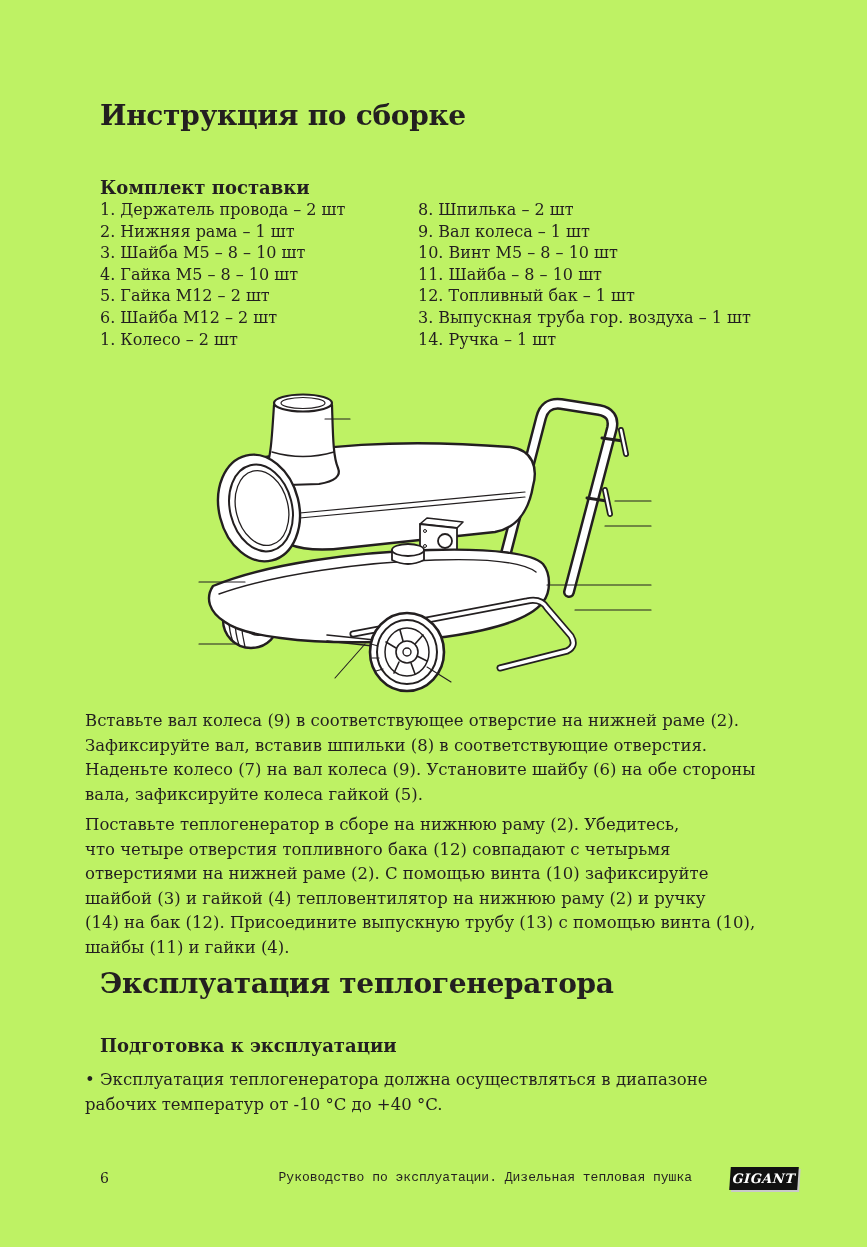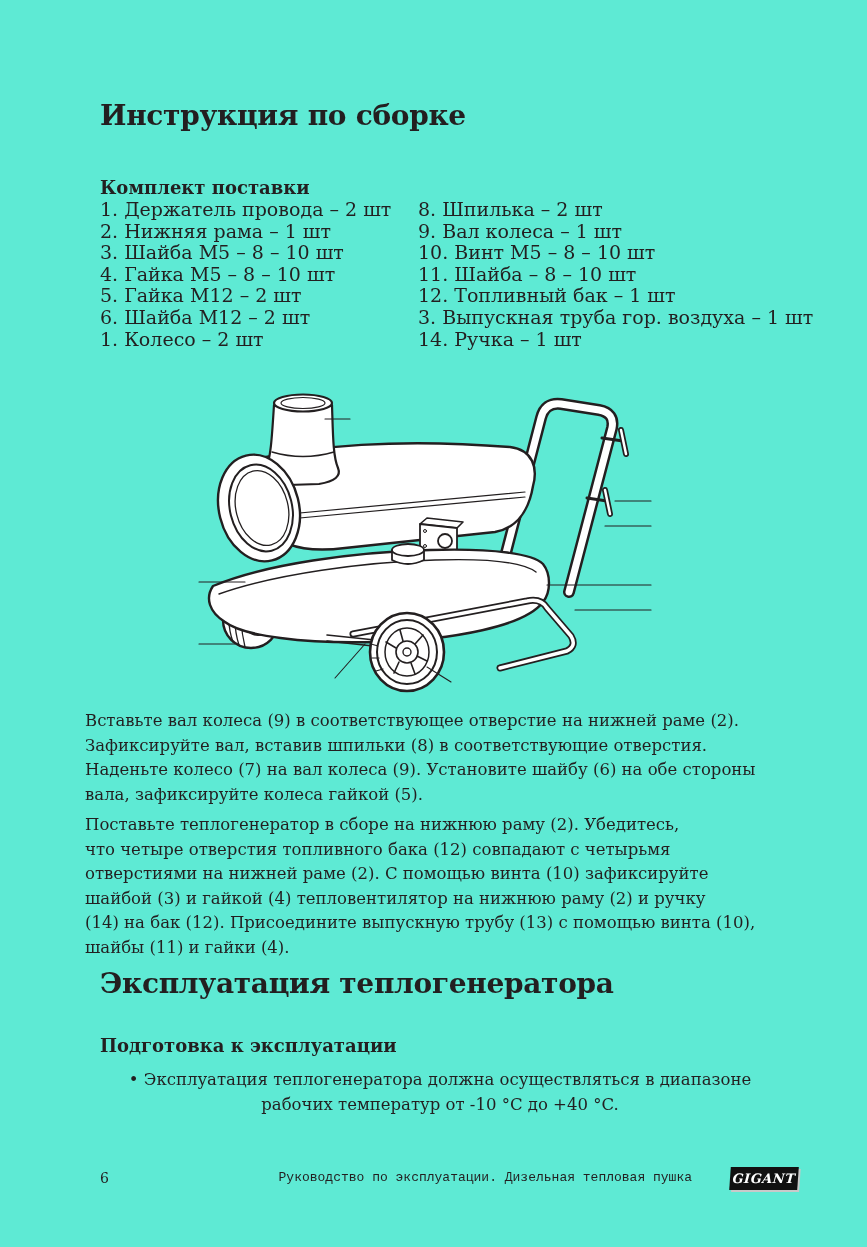--- a/index.html
+++ b/index.html
@@ -1,52 +1,52 @@
 <!DOCTYPE html>
 <html><head>
 <meta charset="utf-8">
 <style>
   html,body{margin:0;padding:0;background:#e8e8e8;}
   .page{
     position:relative;
     width:867px;height:1247px;
-    background:#5eead4;
+    background:#bef264;
     margin:0 auto;
     font-family:"DejaVu Serif","Liberation Serif",serif;
     color:#231f20;
     overflow:hidden;
   }
   .h1{
     position:absolute;left:100px;
     font-size:28px;font-weight:bold;line-height:1.1;
     letter-spacing:-0.3px;
   }
   .h1.title1{top:101px;}
   .h1.title2{top:969px;text-align:right;}
   .h3{
     position:absolute;left:100px;
     font-size:18px;font-weight:bold;
   }
   .h3.sub1{top:153px;margin-top:24px;}
   .h3.sub2{top:1035px;}
   .parts{
     position:absolute;top:199px;
-    font-size:19px;line-height:21.6px;
+    font-size:16px;line-height:21.6px;
   }
   .parts.left{left:100px;width:310px;}
   .parts.right{left:418px;width:360px;}
   .parts .item{display:block;white-space:nowrap;}
   .para{
     position:absolute;left:85px;width:710px;
     font-size:16.5px;line-height:24.6px;
     white-space:pre-line;
   }
   .para.p1{top:709px;}
   .para.p2{top:813px;}
-  .para.bullet{top:1068px;text-align:center;}
+  .para.bullet{top:1068px;}
   .figure{
     position:absolute;left:195px;top:378px;width:460px;height:330px;
   }
   .footer-pagenum{
     position:absolute;left:100px;top:1170px;
     font-size:14px;
   }
   .footer-doctitle{
     position:absolute;right:175px;top:1170px;
     font-size:13px;

